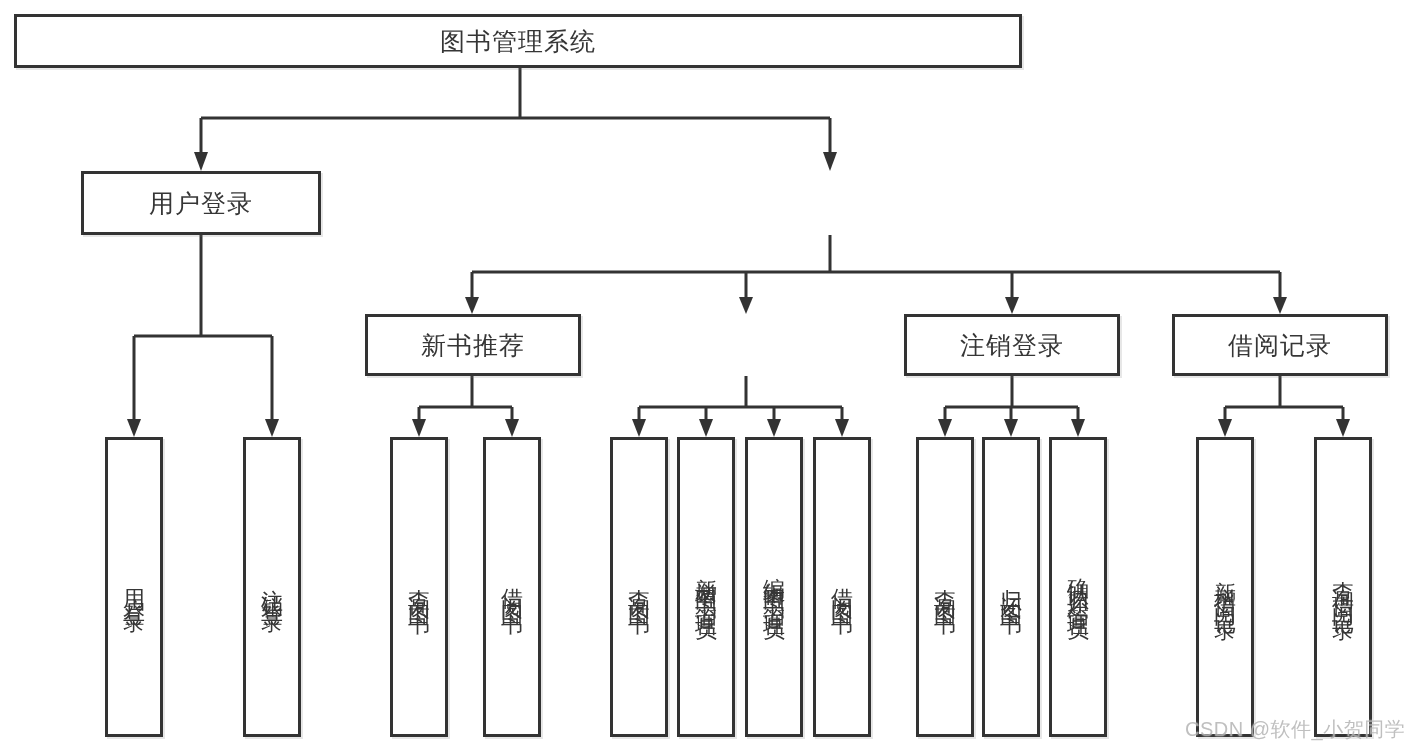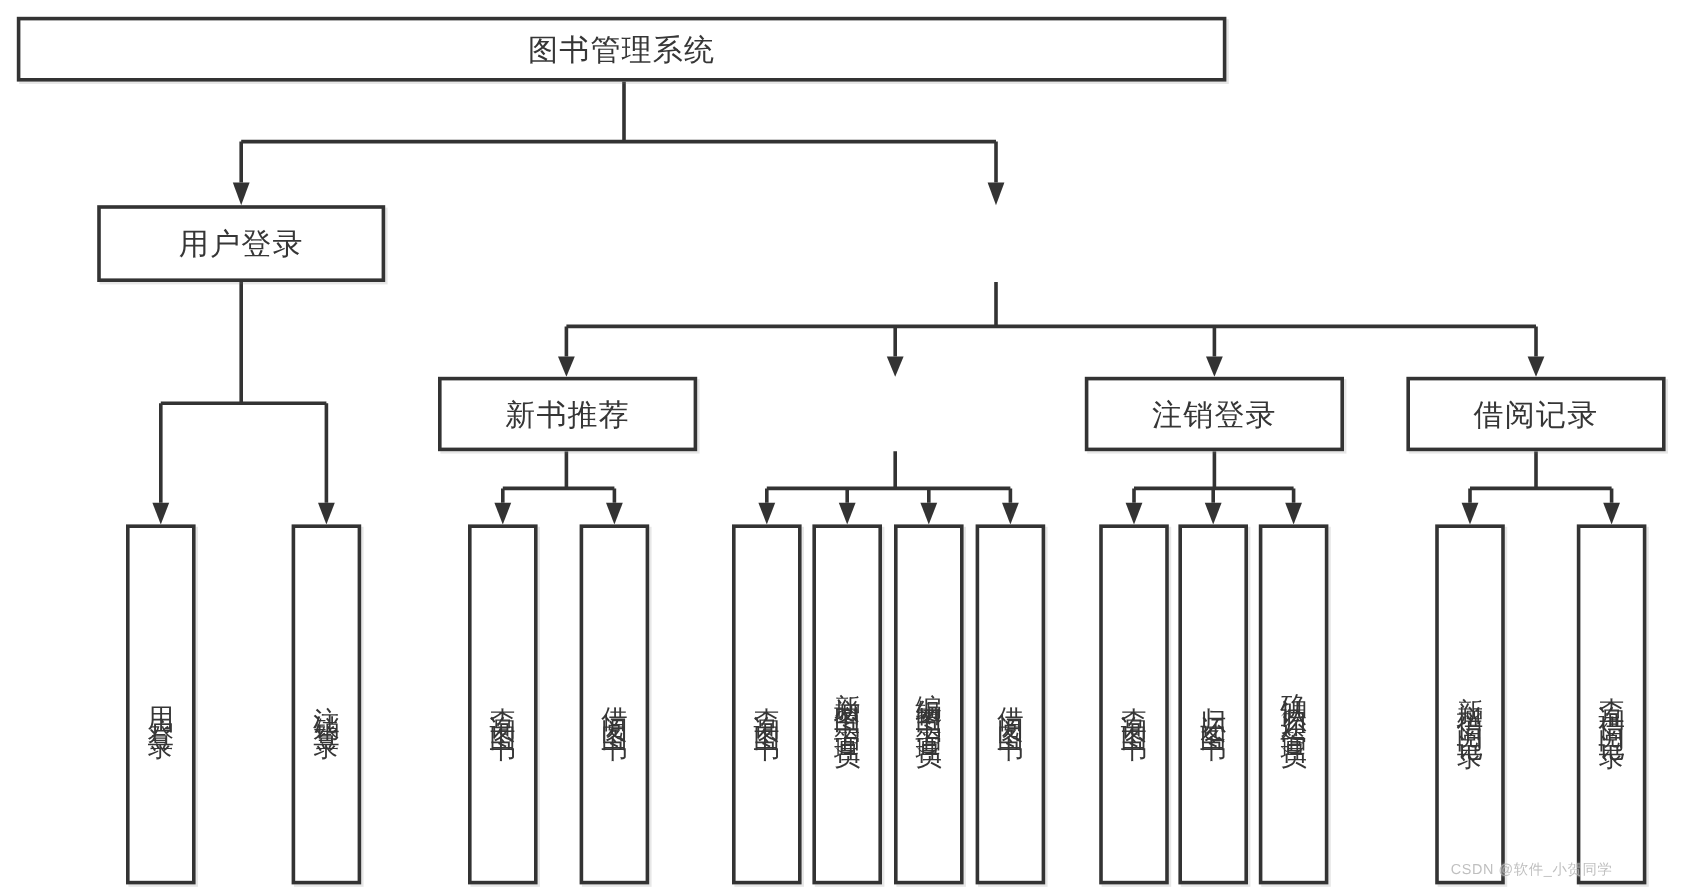--- a/index.html
+++ b/index.html
@@ -39,28 +39,27 @@
     text-orientation:mixed;
     font-size:22px;
     letter-spacing:8px;
     line-height:1;
     white-space:nowrap;
   }
   .tight .vlabel{letter-spacing:6px;}
   #watermark{
     position:absolute;
     left:1185px;top:716px;
-    font-size:12px;
+    font-size:20px;
     letter-spacing:0.5px;
     color:var(--watermark);
     opacity:0.85;
     z-index:5;
     white-space:nowrap;
     text-shadow:0 0 2px #ffffff;
-    margin-left:24px;
   }
 </style>
 </head>
 <body>
 
 <div id="canvas">
 
   <svg id="wires" viewBox="0 0 1405 747" xmlns="http://www.w3.org/2000/svg">
 
     <g>

